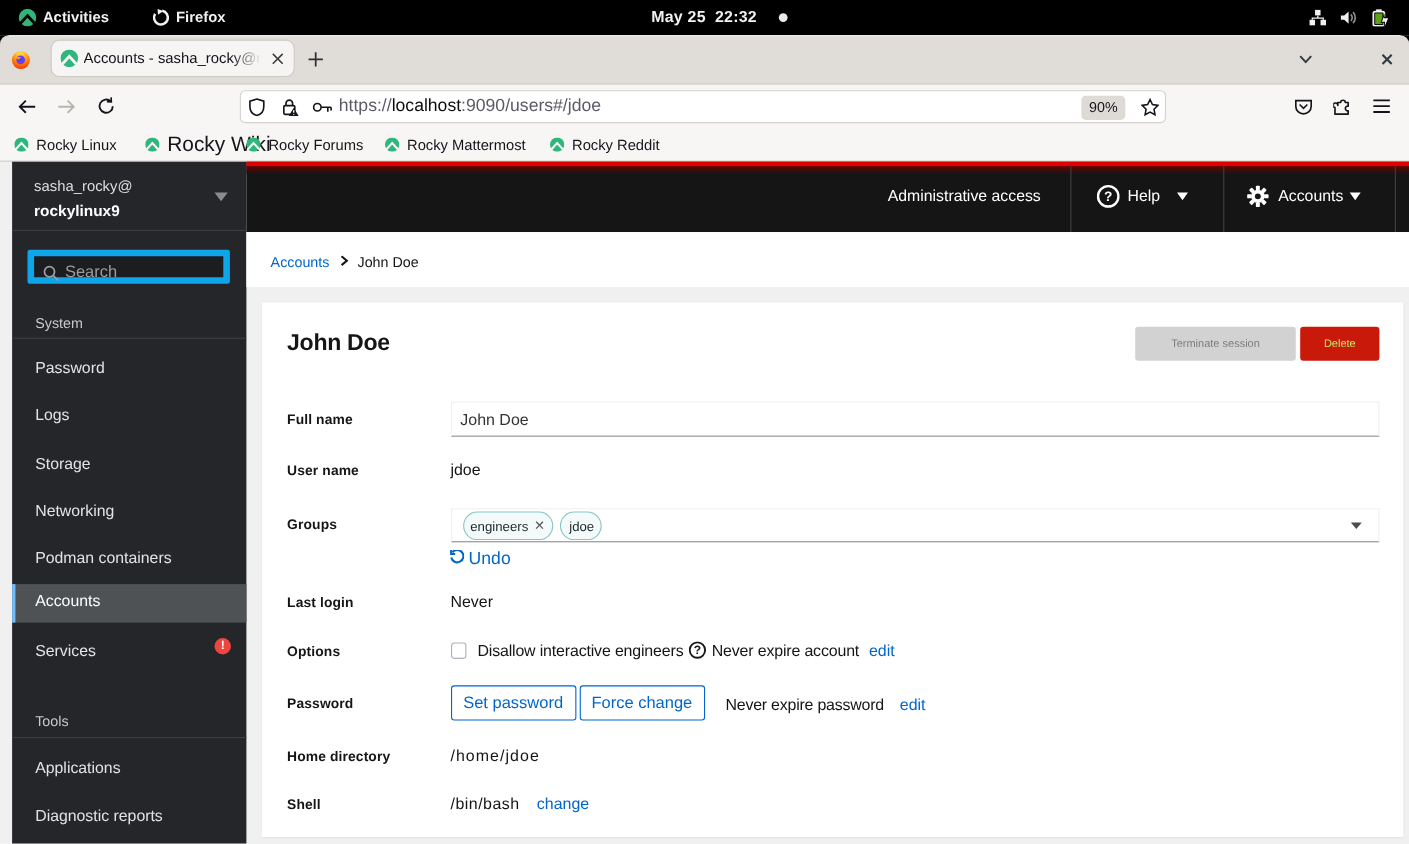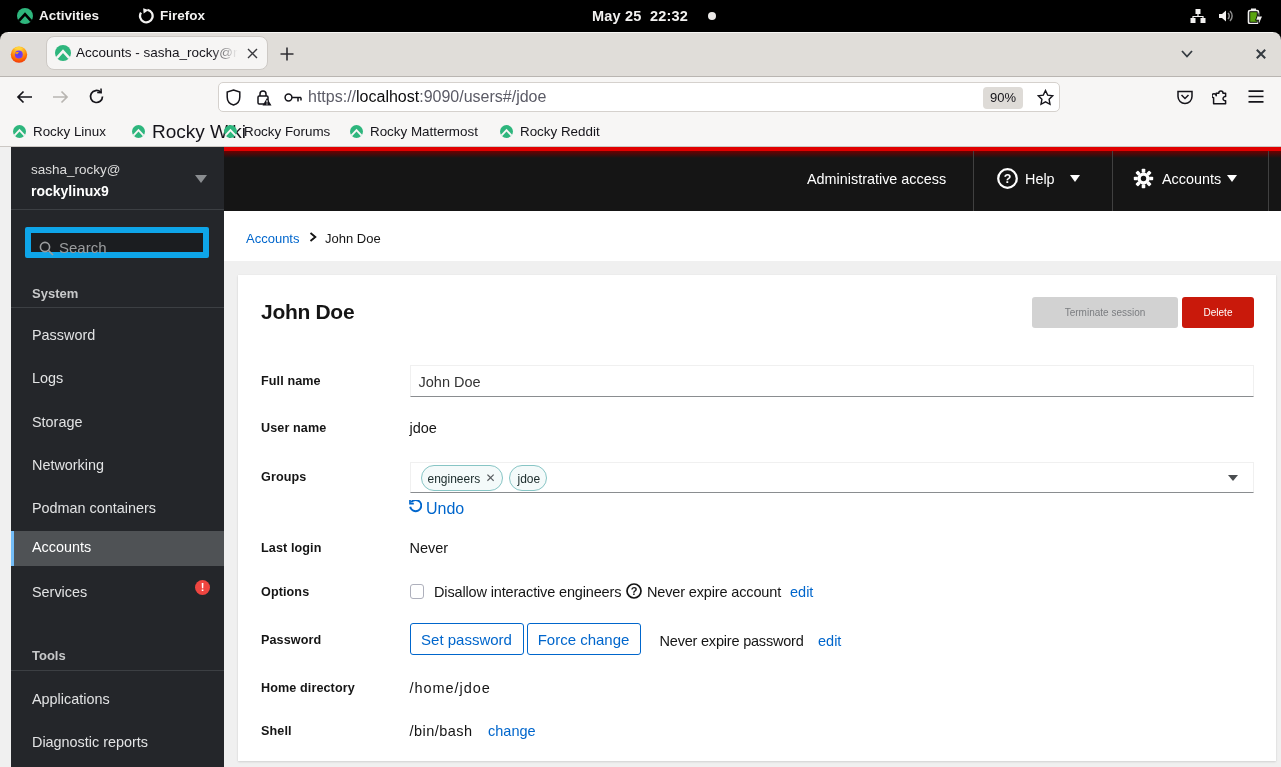--- a/index.html
+++ b/index.html
@@ -32,21 +32,21 @@
 
 #cockpit { position:absolute; left:0; top:147px; width:1281px; height:620px; background:#f0f0f0;margin-left:11px; }
 
 
 #sidebar { position:absolute; left:0; top:0; width:213px; height:620px; background:#24262a; color:#e8e9ea; }
 #host1 { position:absolute; left:20px; top:15px; font-size:13.5px; color:#ddd; }
 #host2 { position:absolute; left:20px; top:36px; font-size:14px; font-weight:bold; color:#fff; }
 .sdiv { position:absolute; left:0; width:213px; height:1px; background:#3c3f43; }
 #searchbox { position:absolute; left:14px; top:80px; width:184px; height:31px; background:#1b1d20; border:6px solid #0ea5e9; border-radius:2px; }
 #searchbox span { position:absolute; left:28px; top:6px; font-size:15px; color:#9a9c9e; }
-.navsec { position:absolute; left:21px; font-size:13px; color:#c8c9ca;font-weight:bold; }
+.navsec { position:absolute; left:21px; font-size:13px; color:#c8c9ca; }
 .navitem { position:absolute; left:21px; font-size:14.4px; line-height:17px; color:#e2e3e4; }
 #accsel { position:absolute; left:0; top:384px; width:213px; height:35px; background:#4f5255; border-left:3px solid #73bcf7; }
 #accsel span { position:absolute; left:18px; top:8px; font-size:14.4px; color:#fff; }
 #svcbadge { position:absolute; left:184px; top:433px; width:15px; height:15px; border-radius:50%; background:#ee4540; color:#fff; font-size:11px; font-weight:bold; text-align:center; line-height:15px; }
 
 
 #masthead { position:absolute; left:213px; top:0; width:1068px; height:64px; background:#151515; }
 #redline { position:absolute; left:0; top:0; width:1068px; height:4px; background:#e00000; }
 #redfade { position:absolute; left:0; top:4px; width:1068px; height:7px; background:linear-gradient(#6d0000,#151515); }
 .mhtxt { position:absolute; color:#fff; font-size:14.4px; }
@@ -55,21 +55,21 @@
 
 
 #crumbbar { position:absolute; left:213px; top:64px; width:1068px; height:50px; background:#fff; }
 #crumbbar a { position:absolute; top:20px; font-size:13px; text-decoration:none; }
 
 
 #card { position:absolute; left:227px; top:128px; width:1038px; height:486px; background:#fff; box-shadow:0 1px 2px rgba(3,3,3,.12), 0 0 1px rgba(3,3,3,.06); }
 h1 { position:absolute; left:23px; top:25px; font-size:21px; font-weight:bold; color:#151515; letter-spacing:-0.3px; }
 .btn { position:absolute; height:31px; border-radius:3px; font-family:"Liberation Sans",sans-serif; font-size:10px; border:none; }
 #btn-term { left:794px; top:22px; width:146px; background:#d2d2d2; color:#7b7d80; }
-#btn-del { left:944px; top:22px; width:72px; background:#c9190b; color:#ffffff; }
+#btn-del { left:944px; top:22px; width:72px; background:#c9190b; color:#bef264; }
 .btn2 { position:absolute; top:0; height:32px; background:#fff; border:1px solid #06c; border-radius:3px; color:#06c; font-size:15px; }
 .label { position:absolute; left:23px; font-size:12.6px; font-weight:bold; color:#151515; letter-spacing:.1px; }
 .val { position:absolute; left:171.5px; font-size:14.5px; color:#151515; }
 a.lnk { color:#06c; text-decoration:none; }
 #fullname { position:absolute; left:171.5px; top:90px; width:844px; height:31.5px; background:#fff; border:1px solid #f0f0f0; border-bottom:1px solid #8a8d90; }
 #fullname span { position:absolute; left:8px; top:8px; font-size:14.5px; color:#333; }
 #groupsfield { position:absolute; left:171.5px; top:187px; width:844px; height:31px; background:#fff; border:1px solid #f0f0f0; border-bottom:1px solid #8a8d90; }
 .chip { position:absolute; top:2px; height:26px; border:1px solid #87c5c5; background:#f4fafa; border-radius:14px; font-size:12px; color:#1a2a2a; }
 #gcaret { position:absolute; right:15px; top:12px; width:0; height:0; border-left:5.5px solid transparent; border-right:5.5px solid transparent; border-top:6.5px solid #4a4d50; }
 .ckbox { position:absolute; width:14.5px; height:14.5px; background:#fff; border:1px solid #aeb0bc; border-radius:3px; }

